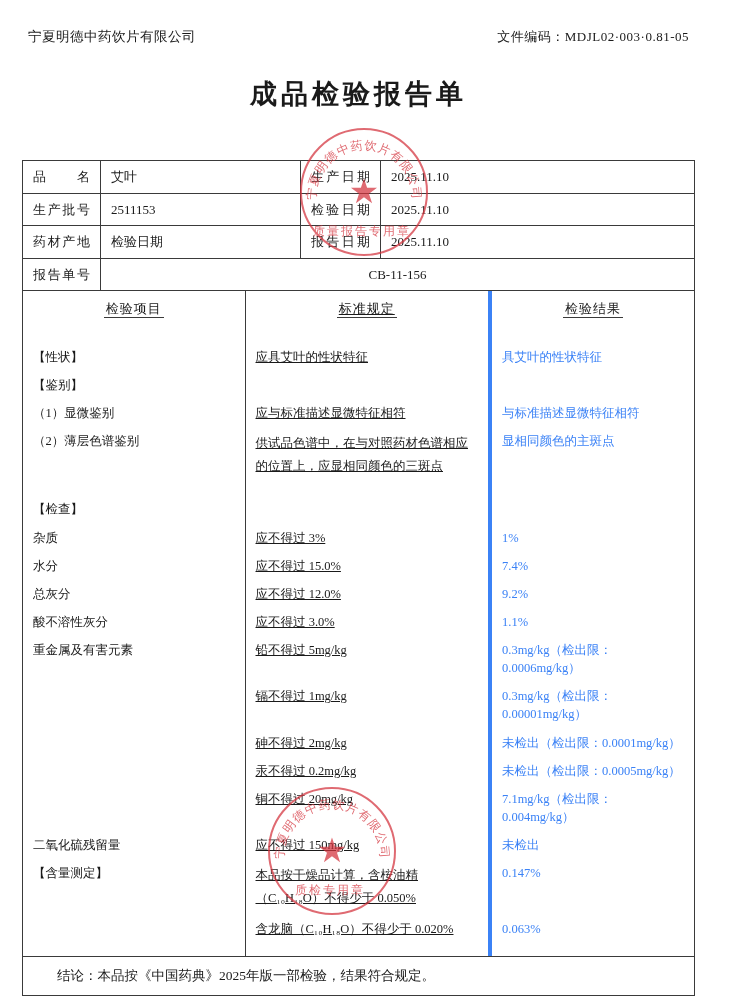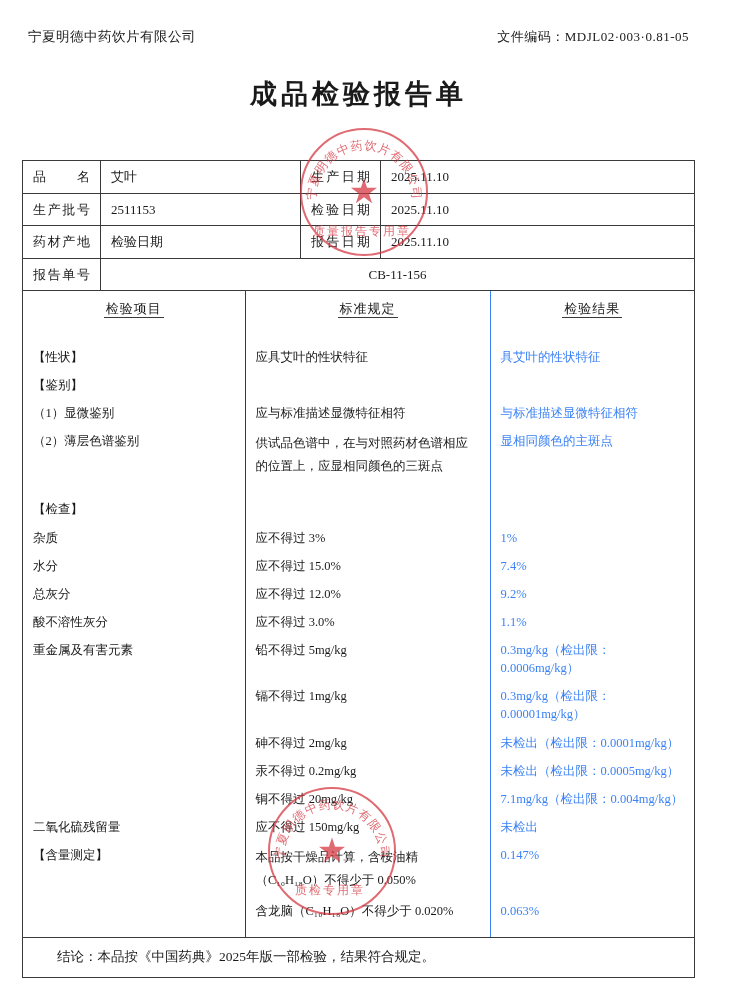--- a/index.html
+++ b/index.html
@@ -78,21 +78,21 @@
     table-layout: fixed;
   }
   table.body td {
     font-size: 12.5px;
     padding: 5px 10px;
     vertical-align: top;
     line-height: 1.45;
     border: none;
   }
   table.body td.c1 { width: 222px; border-right: 1px solid #3a3a3a; }
-  table.body td.c2 { width: 245px; border-right: 1px solid #3b82f6; }
+  table.body td.c2 { width: 245px; border-right: 4px solid #3b82f6; text-decoration: underline; }
   table.body td.c3 { width: auto; }
   table.body tr.head td {
     text-align: center;
     padding: 9px 10px 12px 10px;
     font-size: 13px;
   }
   table.body tr.head td.c1 span,
   table.body tr.head td.c2 span,
   table.body tr.head td.c3 span {
     border-bottom: 1px solid #3a3a3a;

